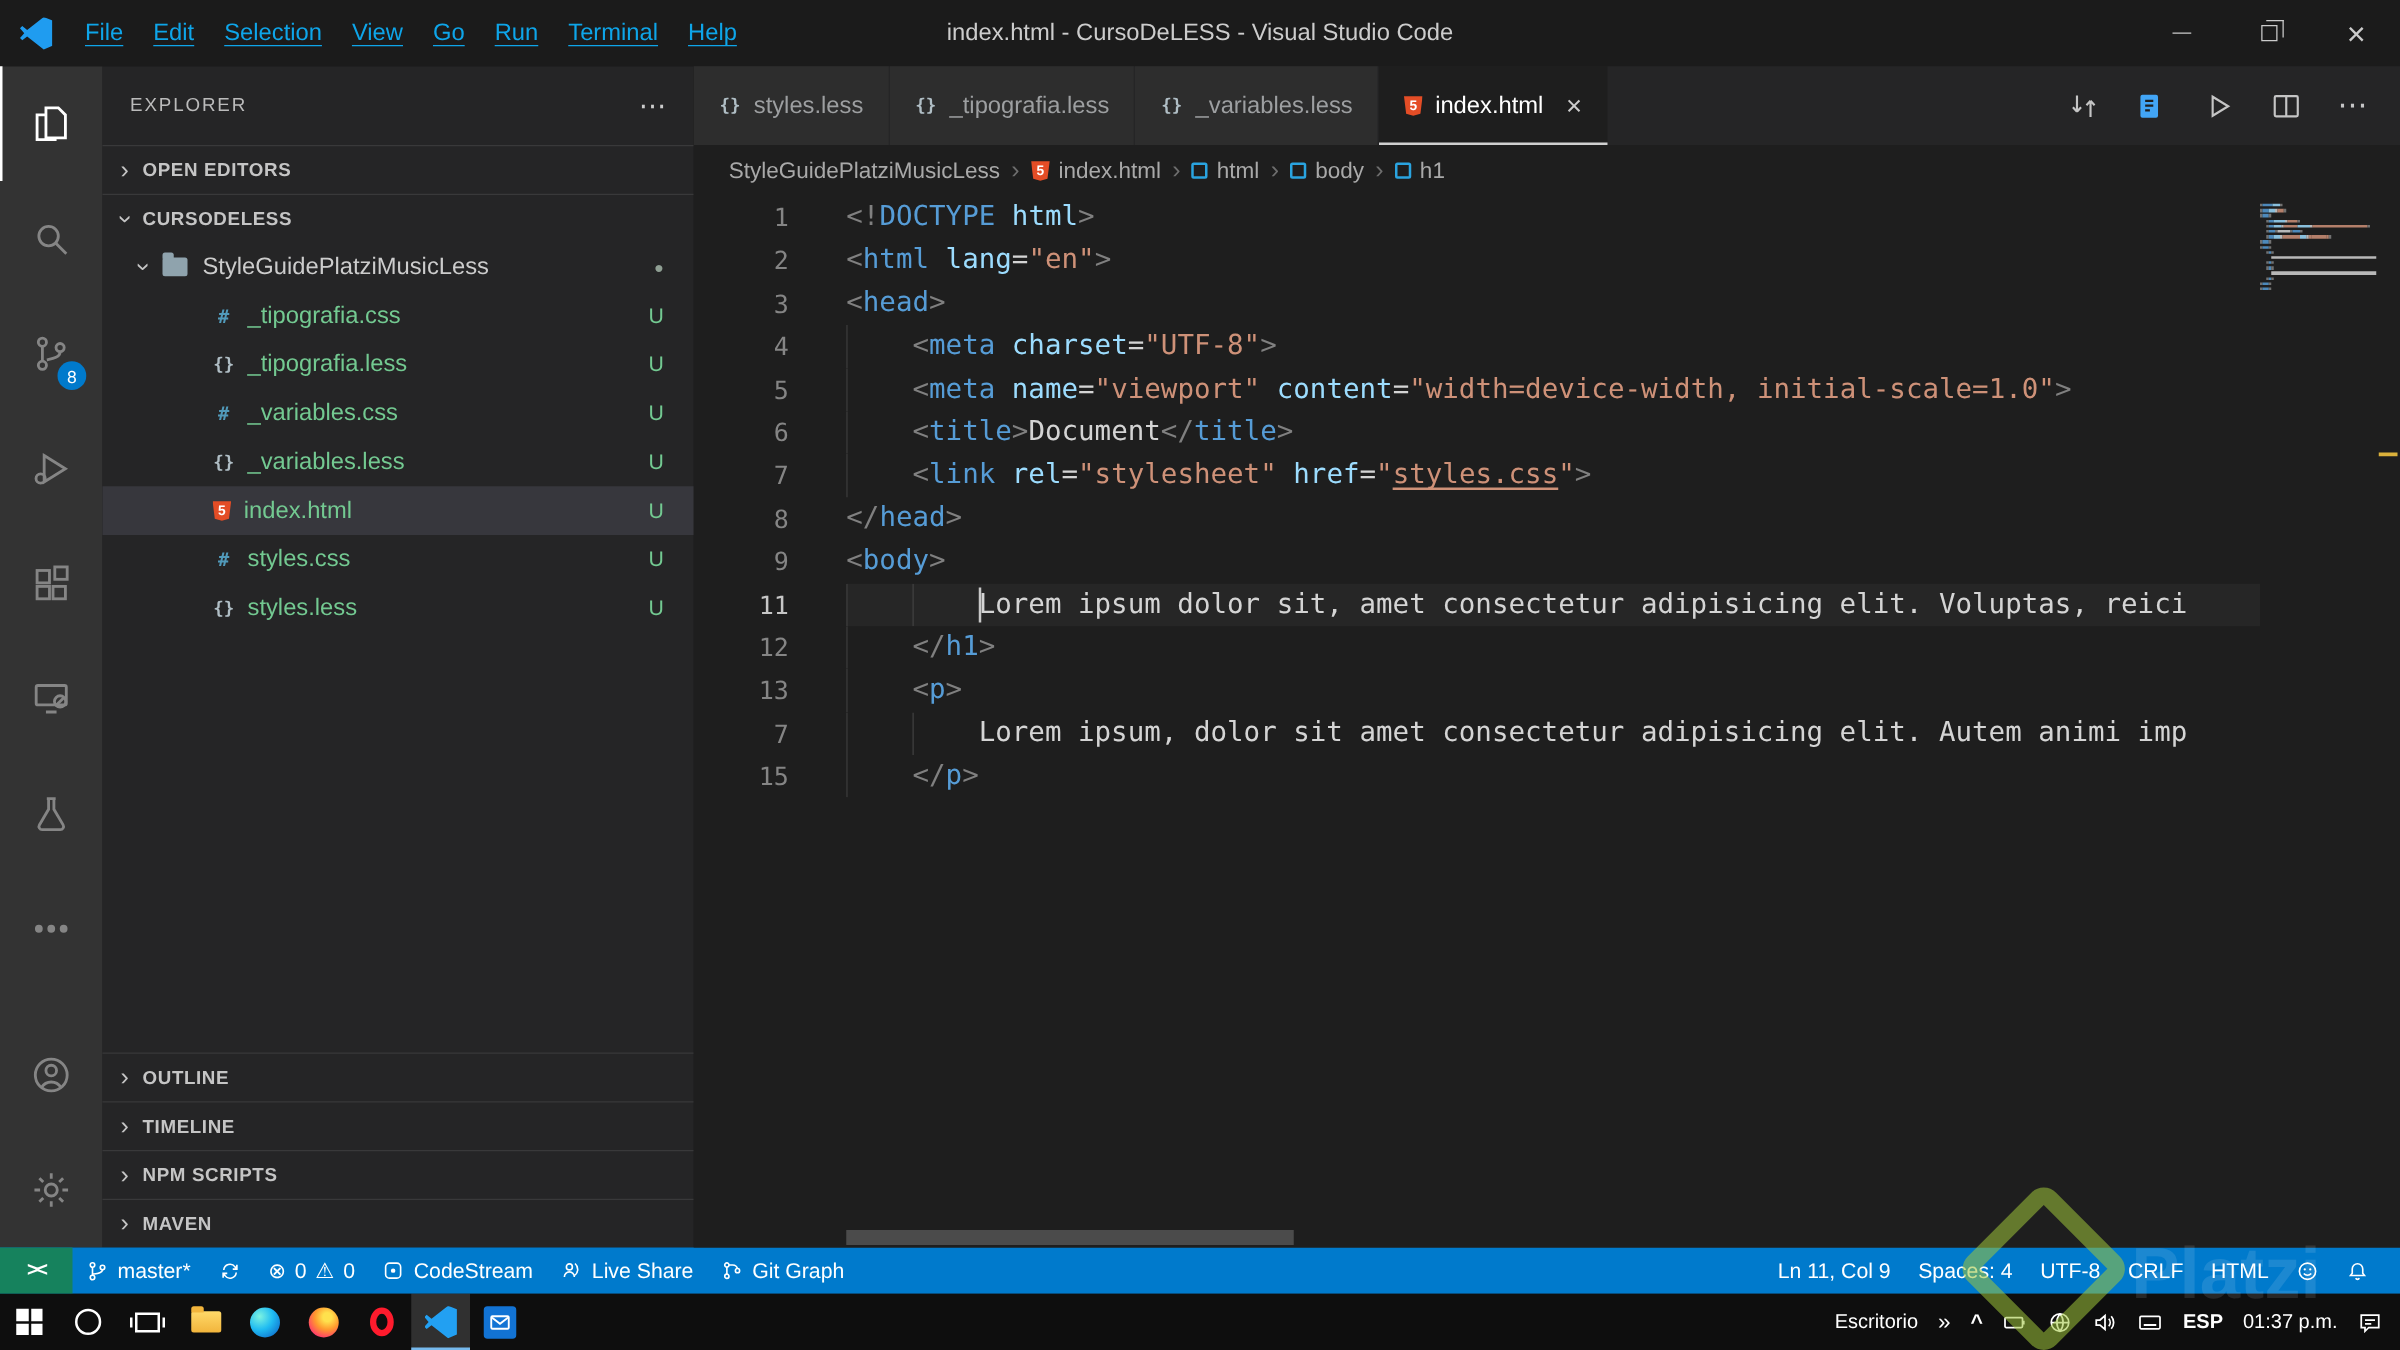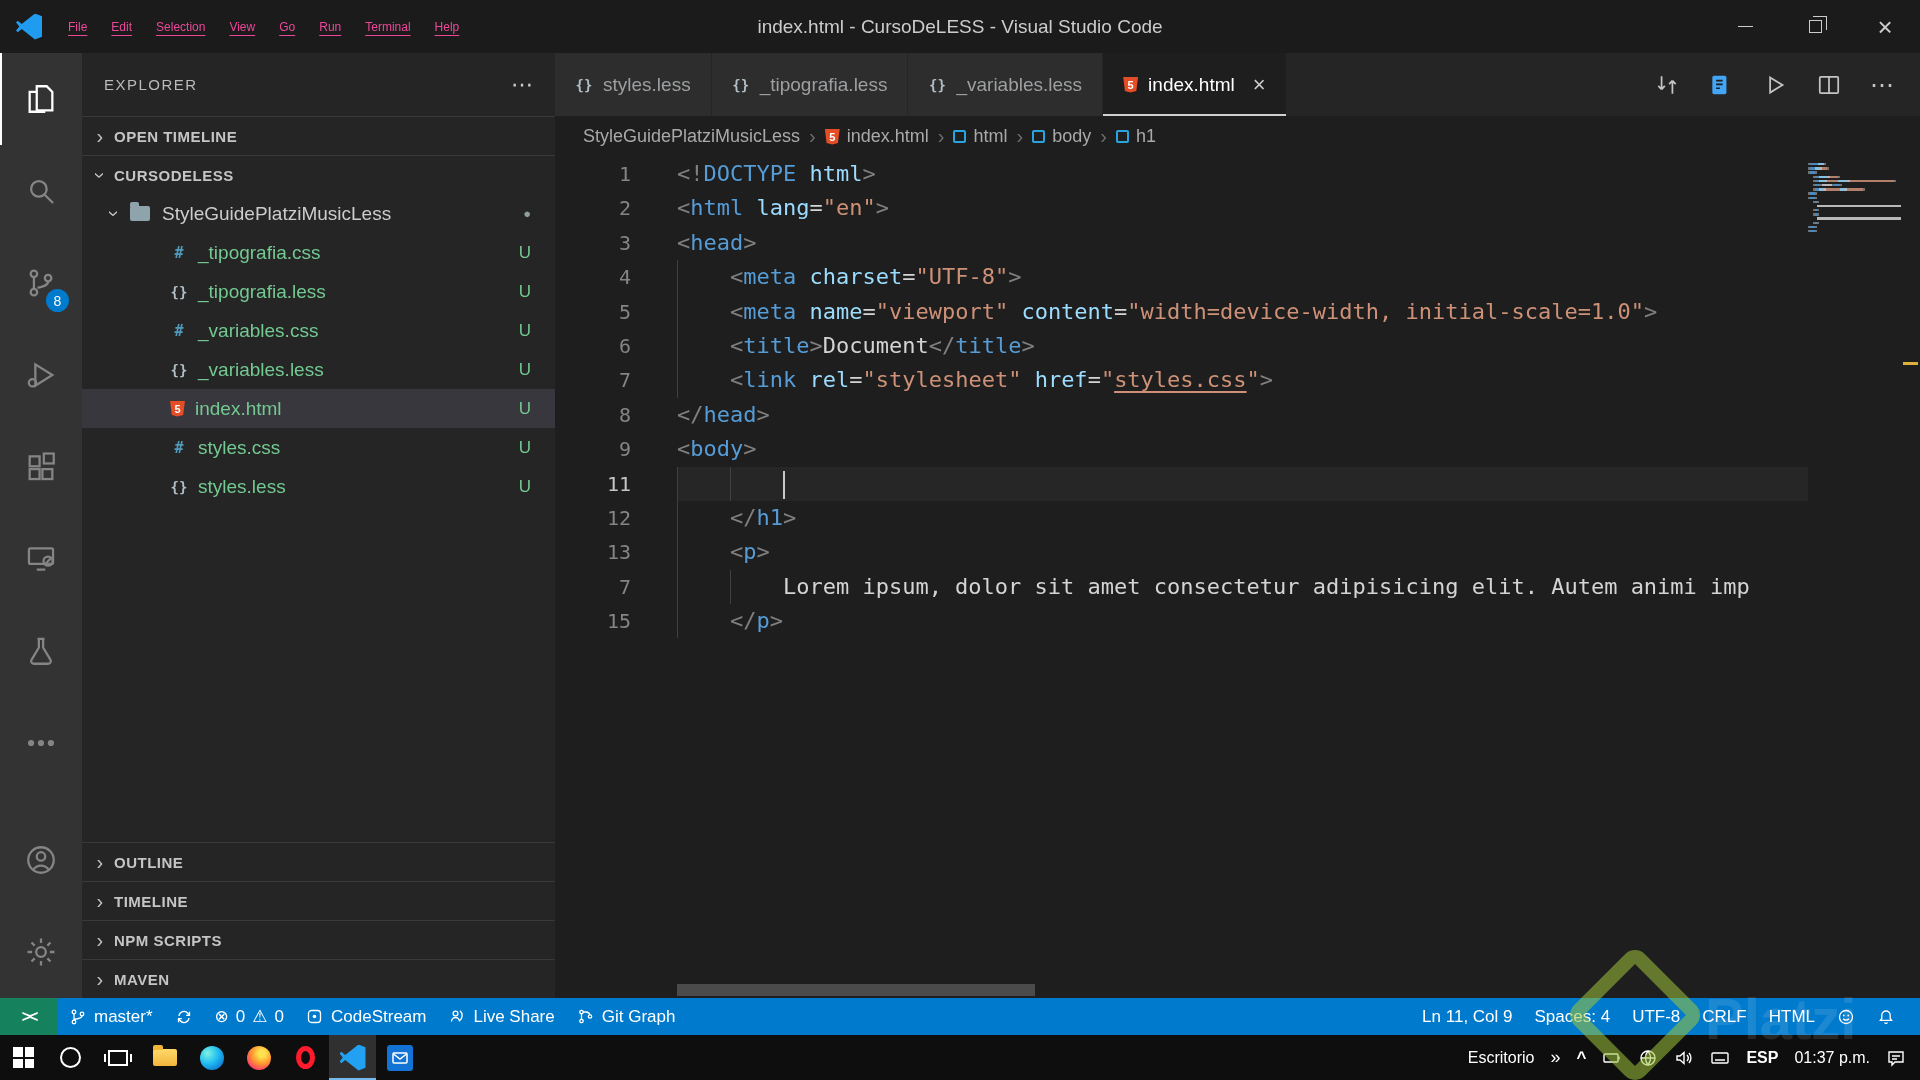--- a/index.html
+++ b/index.html
@@ -5,21 +5,21 @@
   * { margin:0; padding:0; box-sizing:border-box; }
   html,body { width:1920px; height:1080px; overflow:hidden; background:#1e1e1e;
     font-family:"Liberation Sans", sans-serif; }
   .window { position:relative; width:1920px; height:1080px; display:flex; flex-direction:column; }
 
   
   .titlebar { height:53px; background:#1b1b1b; display:flex; align-items:center; position:relative; flex:none; color:#cccccc; }
   .vsc-logo { width:26px; height:26px; margin:0 14px 0 16px; background:#1f9cf0;
     clip-path:polygon(73% 0%,100% 11%,100% 89%,73% 100%,22% 60%,7% 72%,0% 65%,13% 50%,0% 35%,7% 28%,22% 40%); flex:none; }
   .menubar { display:flex; align-items:center; height:100%; }
-  .menu-item { padding:0 12px; font-size:12px; color:#ec4899; text-decoration:underline; text-underline-offset:4px; cursor:default; }
+  .menu-item { padding:0 12px; font-size:19px; color:#0ea5e9; text-decoration:underline; text-underline-offset:4px; cursor:default; }
   .win-title { position:absolute; left:50%; transform:translateX(-50%); font-size:19px; color:#cccccc; white-space:nowrap; }
   .win-controls { position:absolute; right:0; top:0; height:53px; display:flex; }
   .win-btn { width:70px; height:53px; display:flex; align-items:center; justify-content:center; color:#cccccc; }
   .min-glyph { width:15px; height:1.6px; background:#cccccc; }
   .restore-glyph { position:relative; width:13px; height:13px; border:1.6px solid #cccccc; }
   .restore-glyph::before { content:""; position:absolute; top:-5px; left:3px; width:13px; height:13px; border:1.6px solid #cccccc; border-left:none; border-bottom:none; }
   .close-glyph { font-size:26px; line-height:1; }
 
   
   .main { flex:1; display:flex; min-height:0; }
@@ -235,21 +235,21 @@
       </div>
     </div>
 
     <div class="sidebar">
       <div class="sb-title">
         <span>EXPLORER</span>
         <span class="more">⋯</span>
       </div>
       <div class="sb-section">
         <span class="chev">›</span>
-        <span>OPEN TIMELINE</span>
+        <span>OPEN EDITORS</span>
       </div>
       <div class="sb-section">
         <span class="chev down">›</span>
         <span>CURSODELESS</span>
       </div>
       <div class="tree-head">
         <span class="chev down">›</span>
         <span class="folder-icon"></span>
         <span>StyleGuidePlatziMusicLess</span>
         <span class="folder-badge">●</span>
@@ -408,21 +408,21 @@
             <div class="line">
               <span class="num">8</span>
               <span class="content"><span class="tk-p">&lt;/</span><span class="tk-tag">head</span><span class="tk-p">&gt;</span></span>
             </div>
             <div class="line">
               <span class="num">9</span>
               <span class="content"><span class="tk-p">&lt;</span><span class="tk-tag">body</span><span class="tk-p">&gt;</span></span>
             </div>
             <div class="line current">
               <span class="num">11</span>
-              <span class="content"><span class="ig"></span><span class="ig"></span><span class="cursor"></span></span>
+              <span class="content"><span class="ig"></span><span class="ig"></span><span class="cursor"></span><span class="tk-txt">Lorem ipsum dolor sit, amet consectetur adipisicing elit. Voluptas, reici</span></span>
             </div>
             <div class="line">
               <span class="num">12</span>
               <span class="content"><span class="ig"></span><span class="tk-p">&lt;/</span><span class="tk-tag">h1</span><span class="tk-p">&gt;</span></span>
             </div>
             <div class="line">
               <span class="num">13</span>
               <span class="content"><span class="ig"></span><span class="tk-p">&lt;</span><span class="tk-tag">p</span><span class="tk-p">&gt;</span></span>
             </div>
             <div class="line">

